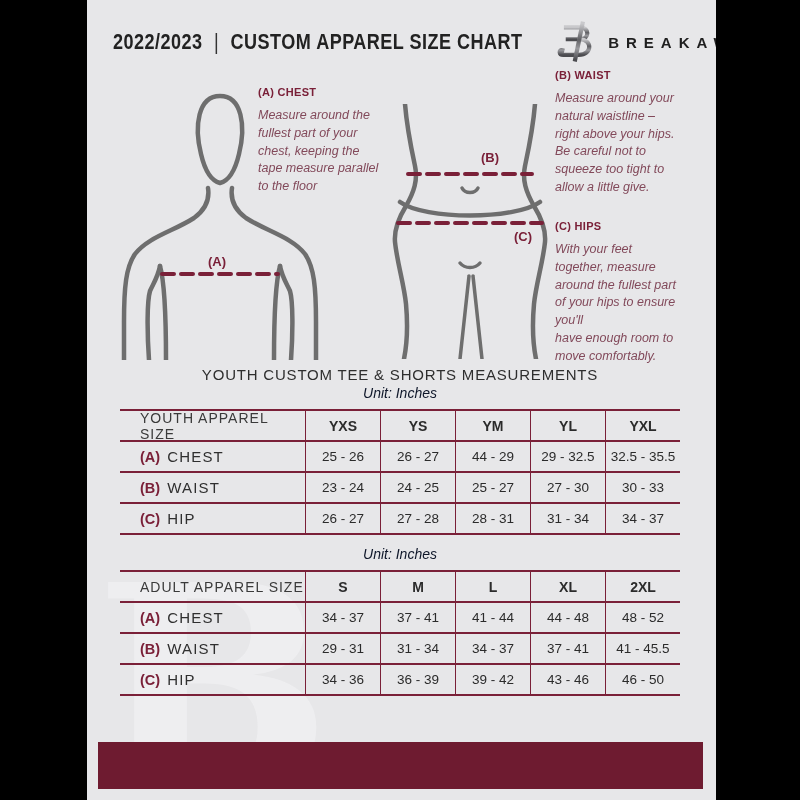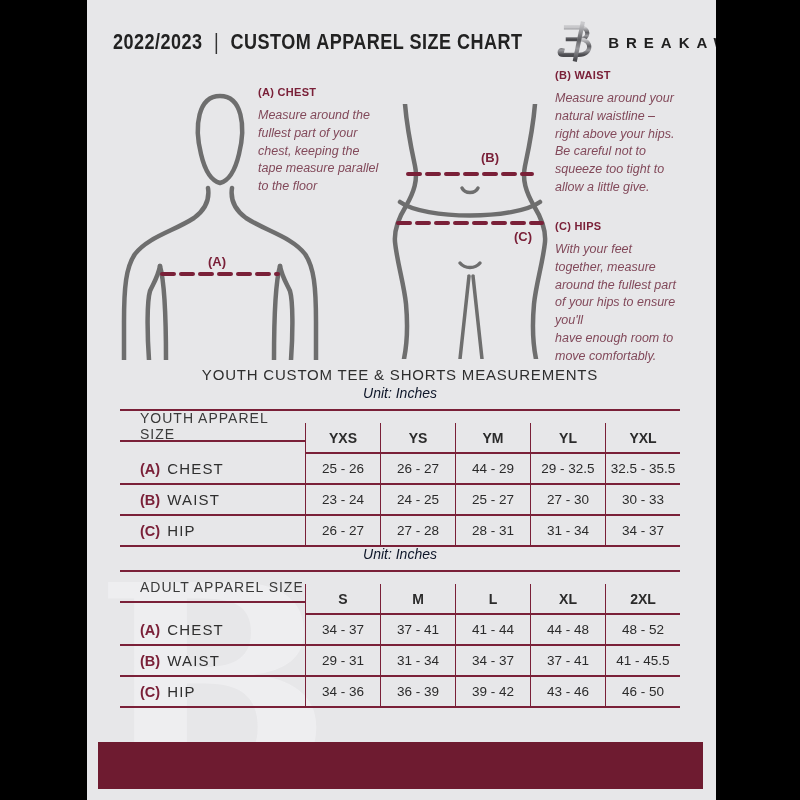--- a/index.html
+++ b/index.html
@@ -42,21 +42,21 @@
   .table-block { position:absolute; left:33px; width:560px; z-index:1; }
   .tb-title { text-align:center; font-weight:normal; font-size:15px; letter-spacing:.8px;
               color:#2E2E2E; line-height:18px; }
   .tb-unit  { text-align:center; font-style:italic; font-size:14px; color:#0f172a; line-height:18px; }
   .size-table { margin-top:7px; display:grid; grid-template-columns:185px repeat(5,1fr);
                 border-top:2px solid var(--accent,#7A2038); background:transparent; }
   .cell { height:31px; display:flex; align-items:center; justify-content:center;
           border-bottom:2px solid var(--accent,#7A2038); color:var(--text_dark,#2B2B2B); }
   .cell.vline { border-left:1.5px solid var(--accent,#7A2038); }
   .cell.rowhead { justify-content:flex-start; padding-left:20px; }
-  .size-head { font-weight:bold; font-size:14px;margin-top:12px; }
+  .size-head { font-weight:bold; font-size:14px; }
   .col-title { font-size:14px; letter-spacing:1px; color:#3A3A3A; }
   .row-label { font-size:15px; letter-spacing:1.2px; color:#2F2F2F; }
   .row-marker { font-weight:bold; font-size:14.5px; color:var(--accent,#7A2038); margin-right:7px; }
   .value { font-size:13.5px; }
 
   
   .footer-bar { position:absolute; left:11px; top:742px; width:605px; height:47px;
                 background:var(--maroon,#6E1B30); z-index:3; }
 </style>
 </head>

